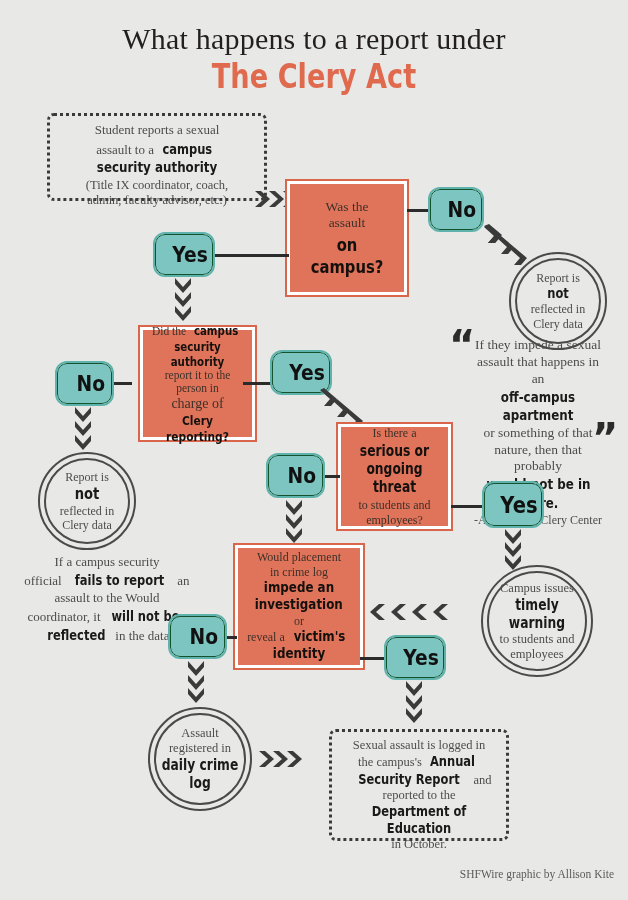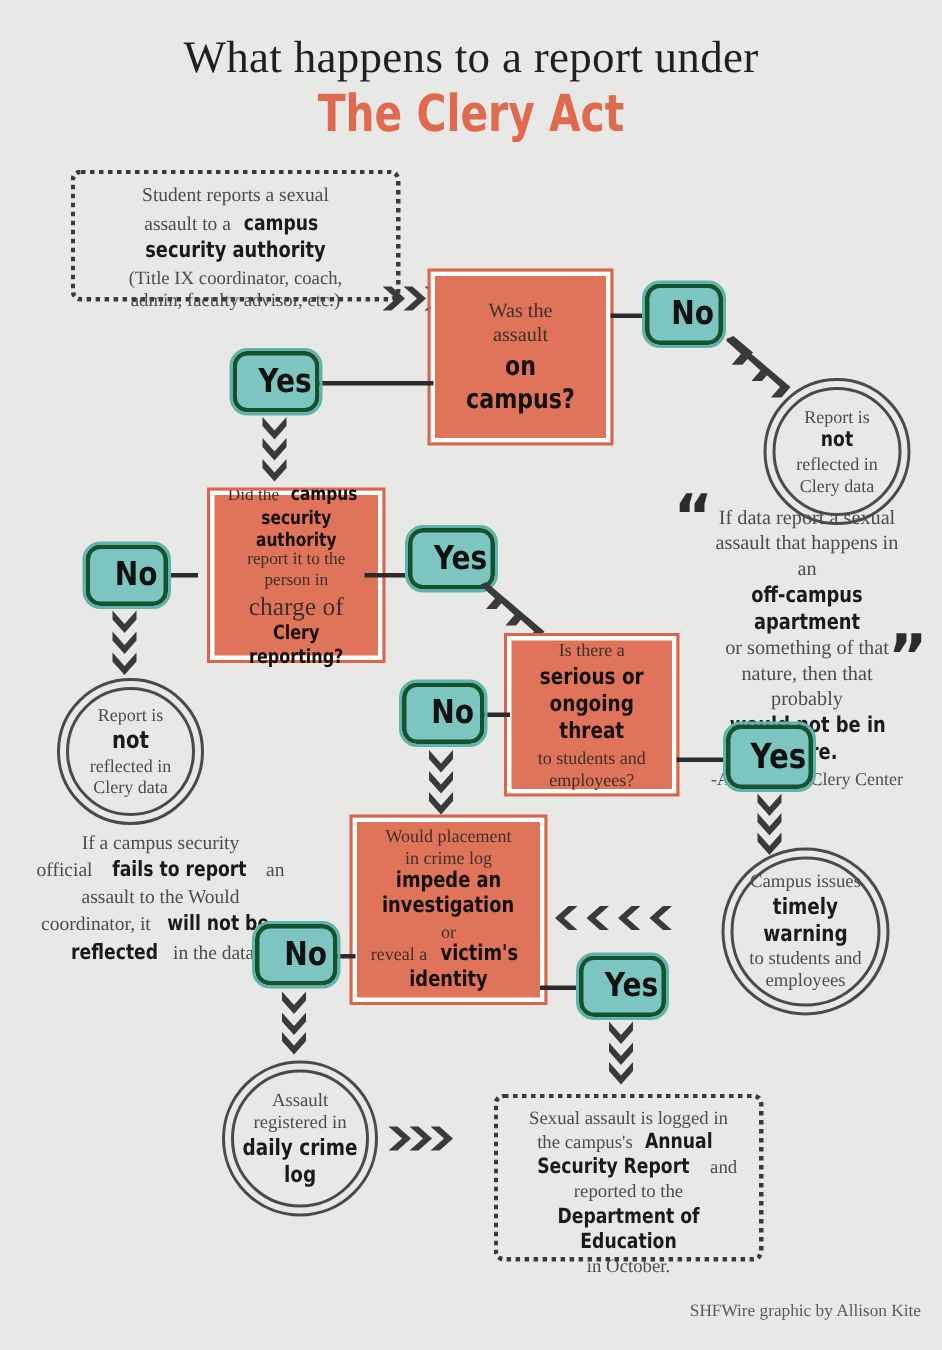--- a/index.html
+++ b/index.html
@@ -57,21 +57,21 @@
     line-height:1.2;
   }
   .decbox .inner{padding:2px 4px;width:100%;}
   .decbox .ser{color:#3d3029;}
   .decbox .cond,.decbox .cond-blk{color:#14100e;}
 
   
   .pill{
     position:absolute;
     background:#7cc5c0;
-    border:3px solid #14532d;
+    border:1px solid #14532d;
     outline:2px solid #5fb3ad;
     border-radius:10px;
     box-sizing:border-box;
     display:flex;align-items:center;justify-content:center;
     font-family:"DejaVu Sans", sans-serif;font-weight:bold;
     color:#111111;
     padding-left:12px;
   }
   .pill span{display:inline-block;transform:scaleX(.85);}
 
@@ -180,21 +180,21 @@
     <div class="rtext">
       <div class="ser" style="font-size:12px;">Report is</div>
       <div class="cond-blk" style="font-size:14px;">not</div>
       <div class="ser" style="font-size:12px;">reflected in</div>
       <div class="ser" style="font-size:12px;">Clery data</div>
     </div>
   </div>
 
   <div class="qmark" style="left:449px;top:325px;">“</div>
   <div class="quote" style="left:452px;top:337px;width:172px;">
-    <div class="ser" style="font-size:13.5px;">If data report a sexual</div>
+    <div class="ser" style="font-size:13.5px;">If they impede a sexual</div>
     <div class="ser" style="font-size:13.5px;">assault that happens in</div>
     <div style="font-size:13.5px;">
       <span class="ser">an </span><span class="cond" style="font-size:14.5px;">off-campus apartment</span>
     </div>
     <div class="ser" style="font-size:13.5px;">or something of that</div>
     <div class="ser" style="font-size:13.5px;">nature, then that</div>
     <div style="font-size:13.5px;">
       <span class="ser">probably </span><span class="cond" style="font-size:14.5px;">would not be in</span>
     </div>
     <div class="cond-blk" style="font-size:14.5px;">there.</div>
@@ -203,21 +203,21 @@
   <div class="qmark" style="left:592px;top:418px;">”</div>
 
   <div class="decbox" style="left:140px;top:327px;width:115px;height:113px;">
     <div class="inner">
       <div style="font-size:11.5px;">
         <span class="ser">Did the </span><span class="cond" style="font-size:12.5px;">campus</span>
       </div>
       <div class="cond-blk" style="font-size:12.5px;">security authority</div>
       <div class="ser" style="font-size:11.5px;">report it to the</div>
       <div class="ser" style="font-size:11.5px;">person in</div>
-      <div class="ser" style="font-size:17px;">charge of</div>
+      <div class="ser" style="font-size:14px;">charge of</div>
       <div class="cond-blk" style="font-size:13px;">Clery reporting?</div>
     </div>
   </div>
 
   <div class="line" style="left:243px;top:382px;width:32px;height:3px;"></div>
   <div class="pill" style="left:272px;top:352px;width:58px;height:41px;font-size:22px;">
     <span>Yes</span>
   </div>
   <div class="chevs" style="left:320px;top:385px;">
     <svg width="56" height="48" viewBox="0 0 56 48">

